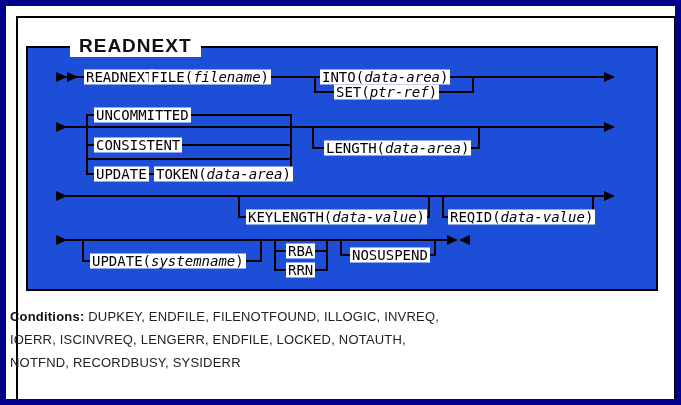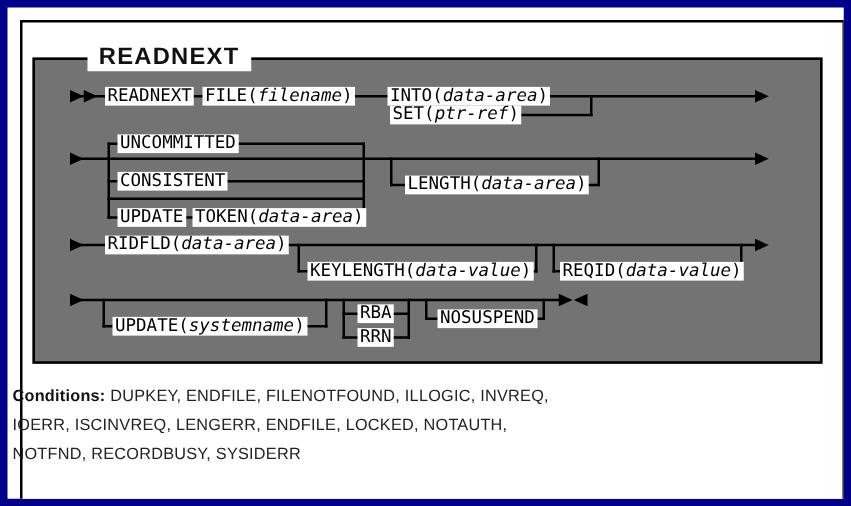--- a/index.html
+++ b/index.html
@@ -2,21 +2,21 @@
 <html><head>
 <meta charset="utf-8">
 <style>
   html,body{margin:0;padding:0;background:#fff;}
   .screen{position:relative;width:681px;height:405px;box-sizing:border-box;
           border:6px solid #00008B;background:#fff;overflow:hidden;
           font-family:"Liberation Sans",sans-serif;}
   .obox{position:absolute;left:10px;top:10px;width:660px;height:387px;
         box-sizing:border-box;border:2px solid #000;background:#fff;}
   .sbox{position:absolute;left:20px;top:40px;width:632px;height:245px;
-        box-sizing:border-box;border:2px solid #000;background:#737373;}
+        box-sizing:border-box;border:2px solid #000;background:#1d4ed8;}
   .stitle{position:absolute;left:42px;top:-13px;background:#fff;padding:0 9px;
           font-weight:bold;font-size:19px;letter-spacing:1px;color:#111;z-index:4;}
   .h{position:absolute;height:2px;background:#000;z-index:1;}
   .v{position:absolute;width:2px;background:#000;z-index:1;}
   .tok{position:absolute;transform:translateY(-50%);background:#fff;padding:0 2px;
        font-family:"DejaVu Sans Mono",monospace;font-size:14px;color:#000;
        white-space:nowrap;z-index:2;line-height:15px;}
   .var{font-style:italic;}
   .tri-r{position:absolute;width:0;height:0;border-top:5px solid transparent;
          border-bottom:5px solid transparent;border-left:11px solid #000;z-index:3;}
@@ -65,31 +65,30 @@
     <div class="v" style="left:232px;top:191px;height:23px"></div>
     <div class="v" style="left:246px;top:191px;height:32px"></div>
     <div class="v" style="left:298px;top:191px;height:32px"></div>
     <div class="h" style="left:246px;top:202px;width:54px"></div>
     <div class="h" style="left:246px;top:221px;width:54px"></div>
     <div class="v" style="left:312px;top:191px;height:17px"></div>
     <div class="h" style="left:312px;top:206px;width:96px"></div>
     <div class="v" style="left:406px;top:191px;height:17px"></div>
 
     <span class="tok" style="left:56px;top:29px"><span>READNEXT</span></span>
-    <span class="tok" style="left:134px;top:29px"><span>FILE(</span><span class="var">filename</span><span>)</span></span>
-    <span class="tok" style="left:282px;top:29px"><span>INTO(</span><span class="var">data-area</span><span>)</span></span>
-    <span class="tok" style="left:284px;top:44px"><span>SET(</span><span class="var">ptr-ref</span><span>)</span></span>
+    <span class="tok" style="left:121px;top:29px"><span>FILE(</span><span class="var">filename</span><span>)</span></span>
+    <span class="tok" style="left:292px;top:29px"><span>INTO(</span><span class="var">data-area</span><span>)</span></span>
+    <span class="tok" style="left:306px;top:44px"><span>SET(</span><span class="var">ptr-ref</span><span>)</span></span>
 
     <span class="tok" style="left:66px;top:97px"><span>CONSISTENT</span></span>
     <span class="tok" style="left:66px;top:67px"><span>UNCOMMITTED</span></span>
     <span class="tok" style="left:66px;top:126px"><span>UPDATE</span></span>
     <span class="tok" style="left:296px;top:100px"><span>LENGTH(</span><span class="var">data-area</span><span>)</span></span>
     <span class="tok" style="left:126px;top:126px"><span>TOKEN(</span><span class="var">data-area</span><span>)</span></span>
 
-    <span class="tok" style="left:56px;top:148px"><span>RIDFLD(</span><span class="var">data-area</span><span>)</span></span>
     <span class="tok" style="left:218px;top:169px"><span>KEYLENGTH(</span><span class="var">data-value</span><span>)</span></span>
     <span class="tok" style="left:420px;top:169px"><span>REQID(</span><span class="var">data-value</span><span>)</span></span>
 
     <span class="tok" style="left:62px;top:213px"><span>UPDATE(</span><span class="var">systemname</span><span>)</span></span>
     <span class="tok" style="left:258px;top:203px"><span>RBA</span></span>
     <span class="tok" style="left:258px;top:222px"><span>RRN</span></span>
     <span class="tok" style="left:322px;top:207px"><span>NOSUSPEND</span></span>
 
     <div class="tri-r" style="left:28px;top:24px"></div>
     <div class="tri-r" style="left:39px;top:24px"></div>

